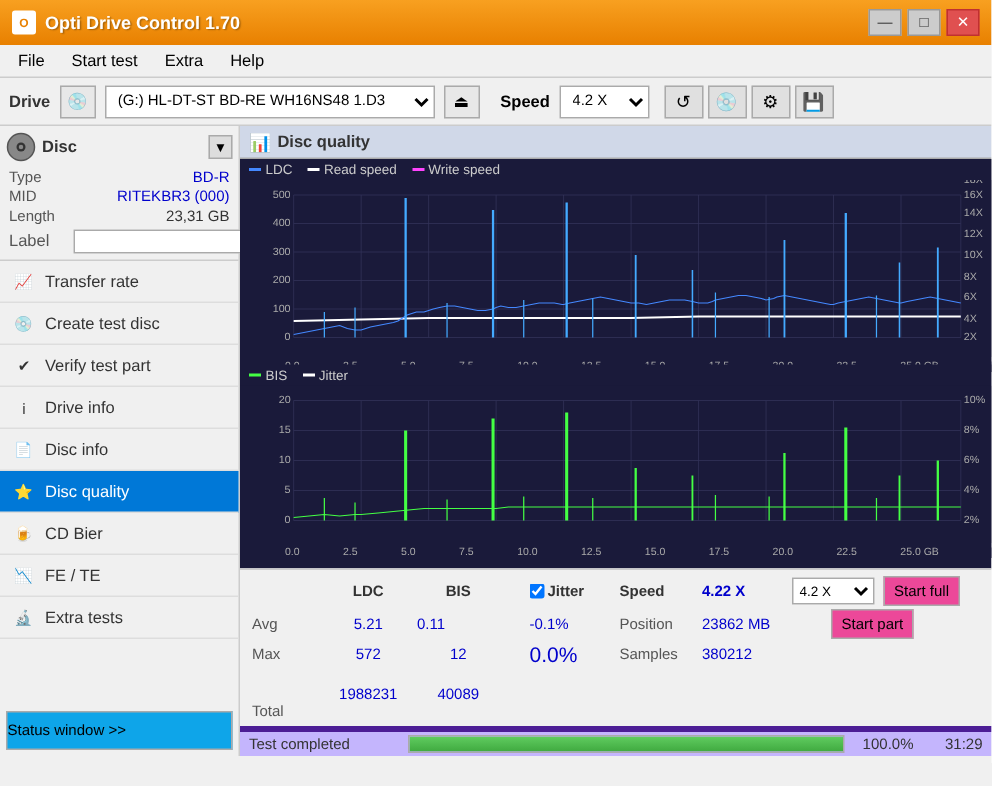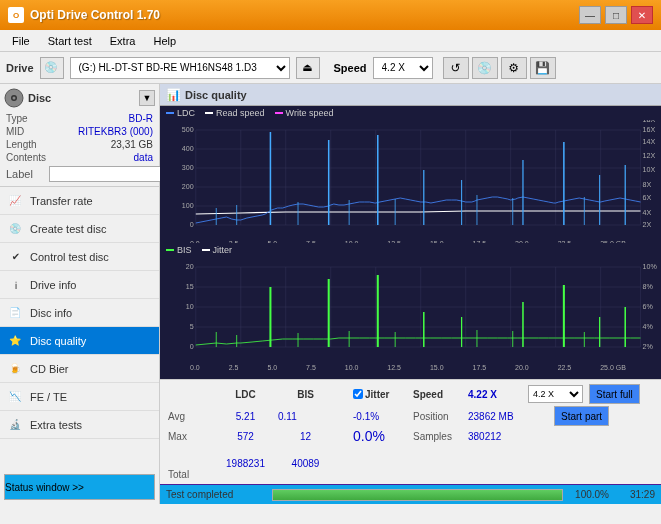--- a/index.html
+++ b/index.html
@@ -64,24 +64,24 @@
     .chart-header-icon { color: #0060c0; font-size: 12px; }
     .chart-header-title { font-size: 11px; font-weight: bold; color: #333; }
 
     
     .charts-wrapper { display: flex; flex-direction: column; flex: 1; background: #1a1a3a; }
     .legend-item { display: flex; align-items: center; gap: 3px; font-size: 9px; color: #ccc; }
     .legend-dot { width: 8px; height: 2px; }
 
     
     .stats-area { background: #f0f0f0; border-top: 1px solid #ccc; padding: 4px 8px; display: flex; flex-direction: column; gap: 2px; }
-    .action-btn { height: 20px; font-size: 10px; background: #3b82f6; border: 1px solid #aaa; cursor: pointer; padding: 0 6px; white-space: nowrap; }
-
-    
-    .progressbar-area { height: 20px; background: #0ea5e9; border-top: 1px solid #4c1d95; display: flex; align-items: center; padding: 2px 6px; gap: 6px; }
+    .action-btn { height: 20px; font-size: 10px; background: #ec4899; border: 1px solid #aaa; cursor: pointer; padding: 0 6px; white-space: nowrap; }
+
+    
+    .progressbar-area { height: 20px; background: #c4b5fd; border-top: 4px solid #4c1d95; display: flex; align-items: center; padding: 2px 6px; gap: 6px; }
     .progress-track { flex: 1; height: 12px; background: #ccc; border: 1px solid #aaa; overflow: hidden; }
     .progress-fill { height: 100%; background: linear-gradient(to bottom, #60cc60, #40aa40); }
     .progress-text { font-size: 10px; color: #333; min-width: 40px; text-align: right; }
     .status-text { font-size: 10px; color: #333; min-width: 100px; }
 
     .chart-wrapper-top { flex: 1; position: relative; min-height: 130px; }
     .chart-wrapper-bottom { flex: 1; position: relative; min-height: 120px; }
   </style>
 </head>
 <body>
@@ -145,43 +145,39 @@
         <span class="disc-row-value">BD-R</span>
       </div>
       <div class="disc-row">
         <span class="disc-row-label">MID</span>
         <span class="disc-row-value">RITEKBR3 (000)</span>
       </div>
       <div class="disc-row">
         <span class="disc-row-label">Length</span>
         <span class="disc-row-value normal">23,31 GB</span>
       </div>
-      <div class="disc-row">
-        <span class="disc-row-label">Contents</span>
-        <span class="disc-row-value">data</span>
-      </div>
       <div class="label-row">
         <span class="disc-row-label">Label</span>
         <input class="label-input" type="text" value="" style="">
         <div class="label-btn">✎</div>
       </div>
     </div>
 
     <div class="nav-items">
       <div class="nav-item">
         <span class="nav-item-icon">📈</span>
         <span>Transfer rate</span>
       </div>
       <div class="nav-item">
         <span class="nav-item-icon">💿</span>
         <span>Create test disc</span>
       </div>
       <div class="nav-item">
         <span class="nav-item-icon">✔</span>
-        <span>Control test disc</span>
+        <span>Verify test part</span>
       </div>
       <div class="nav-item">
         <span class="nav-item-icon">ℹ</span>
         <span>Drive info</span>
       </div>
       <div class="nav-item">
         <span class="nav-item-icon">📄</span>
         <span>Disc info</span>
       </div>
       <div class="nav-item active">

